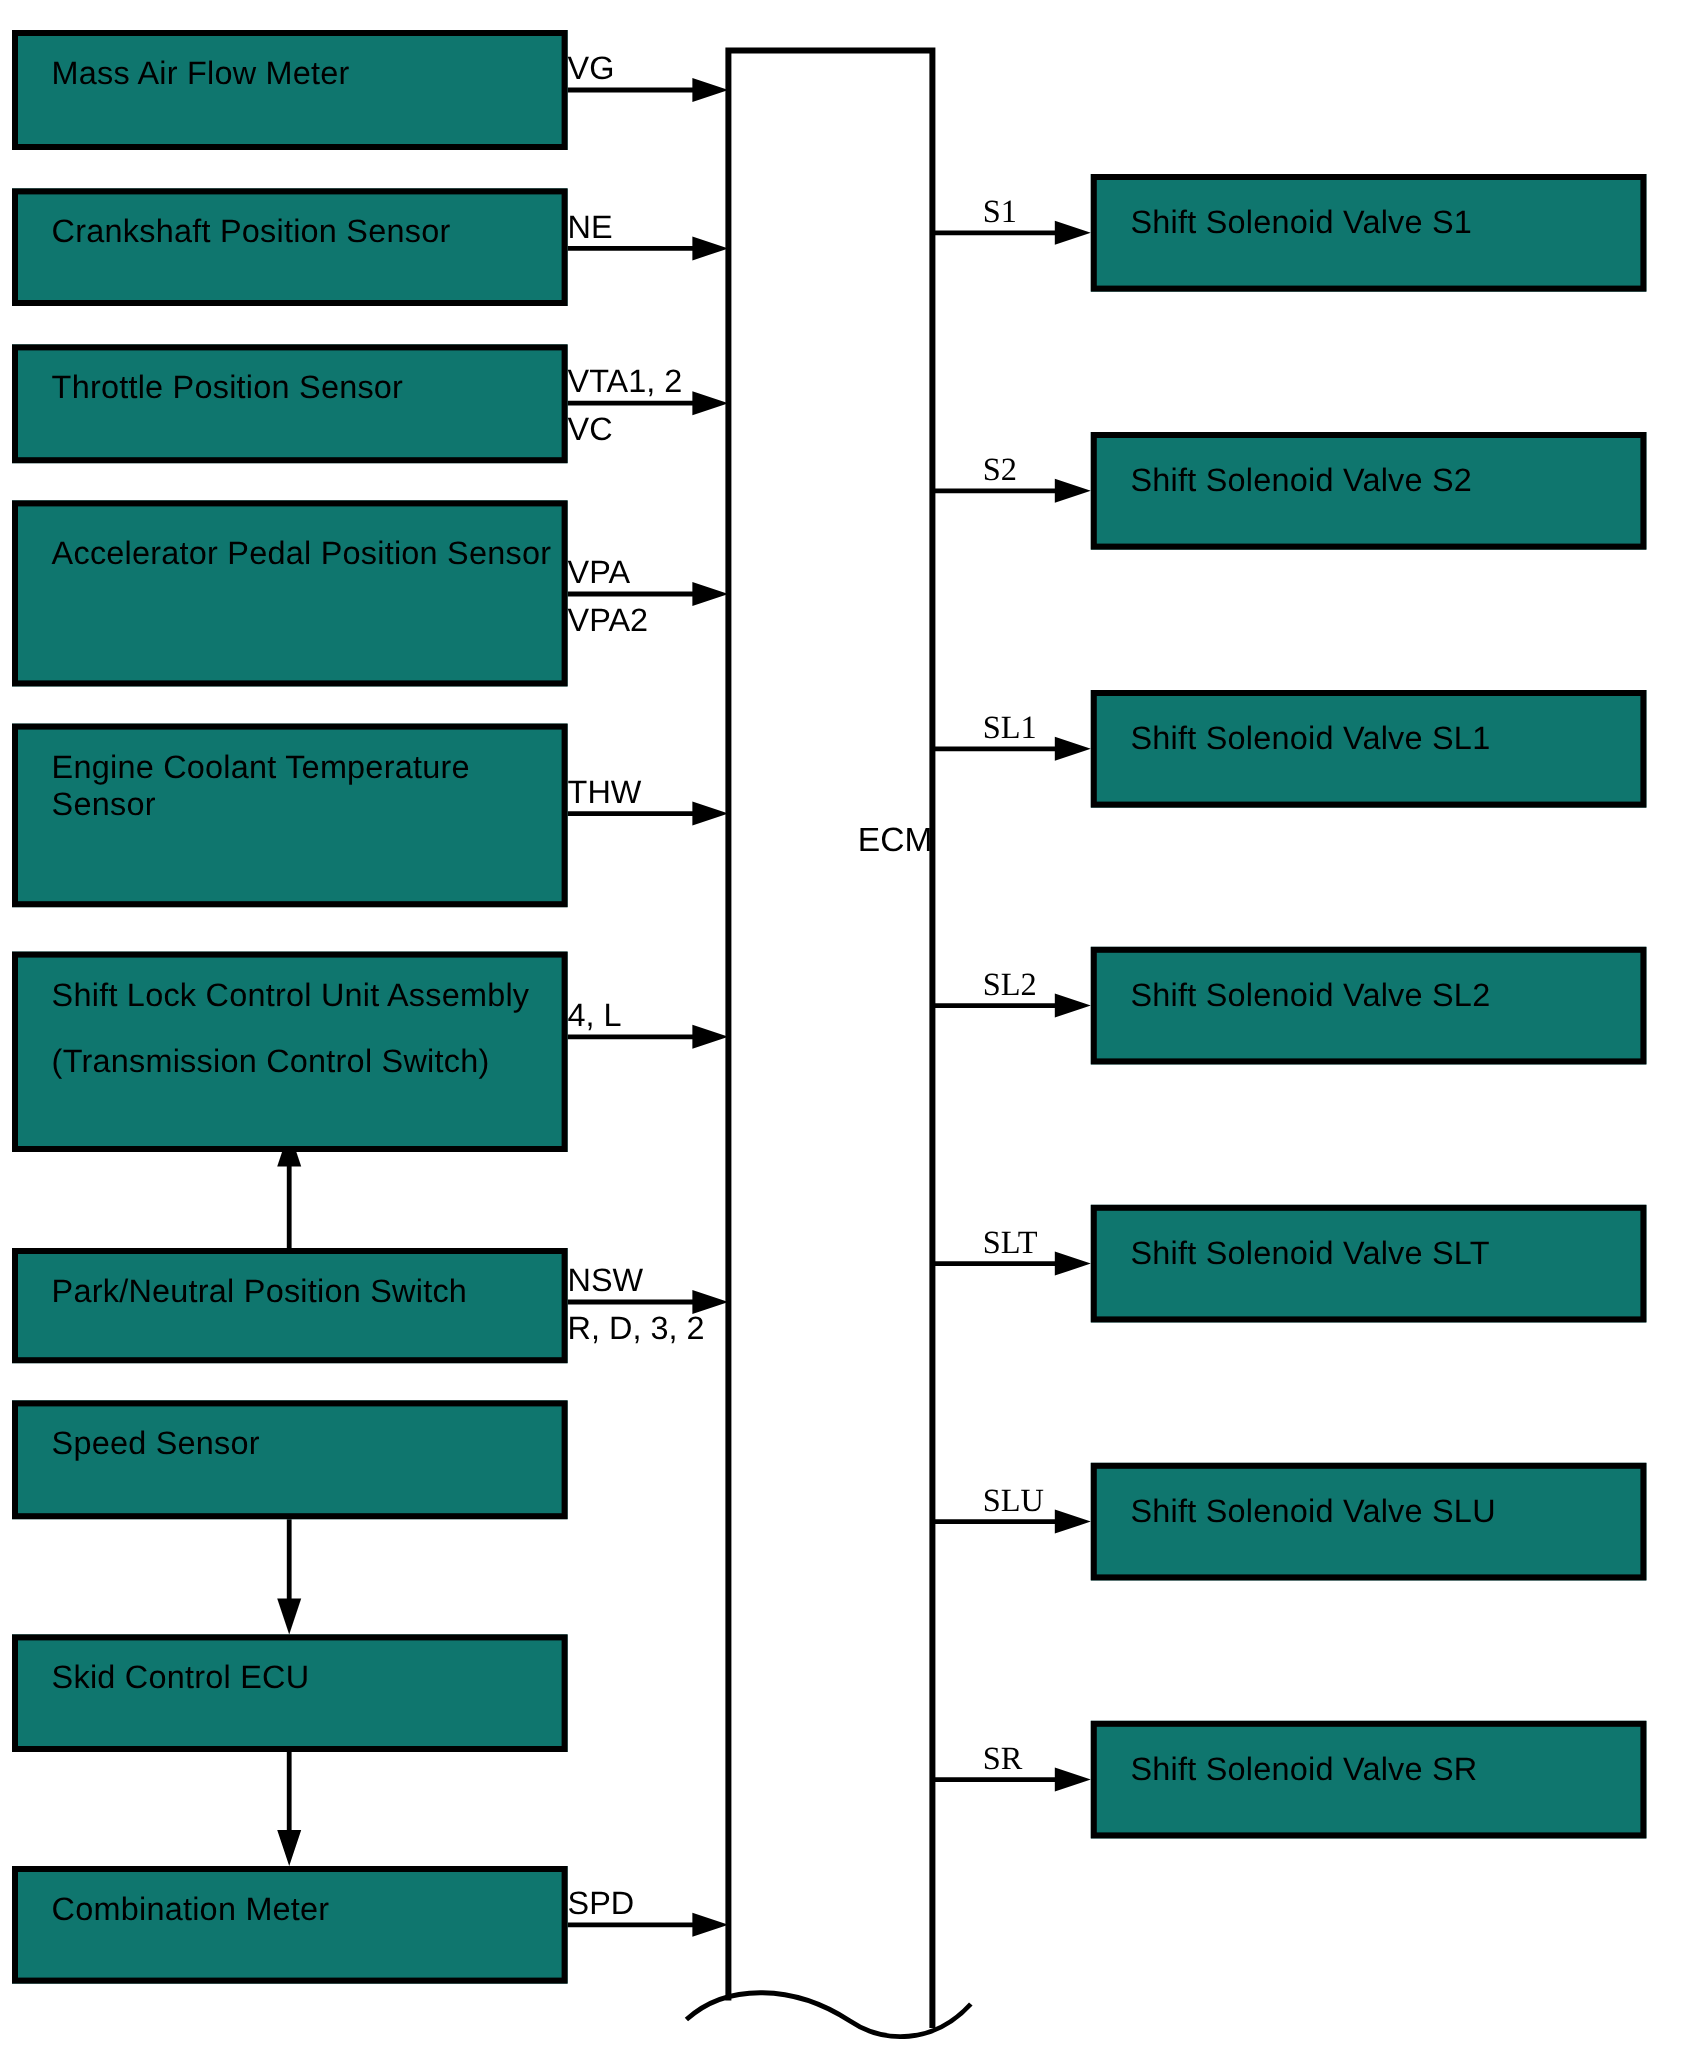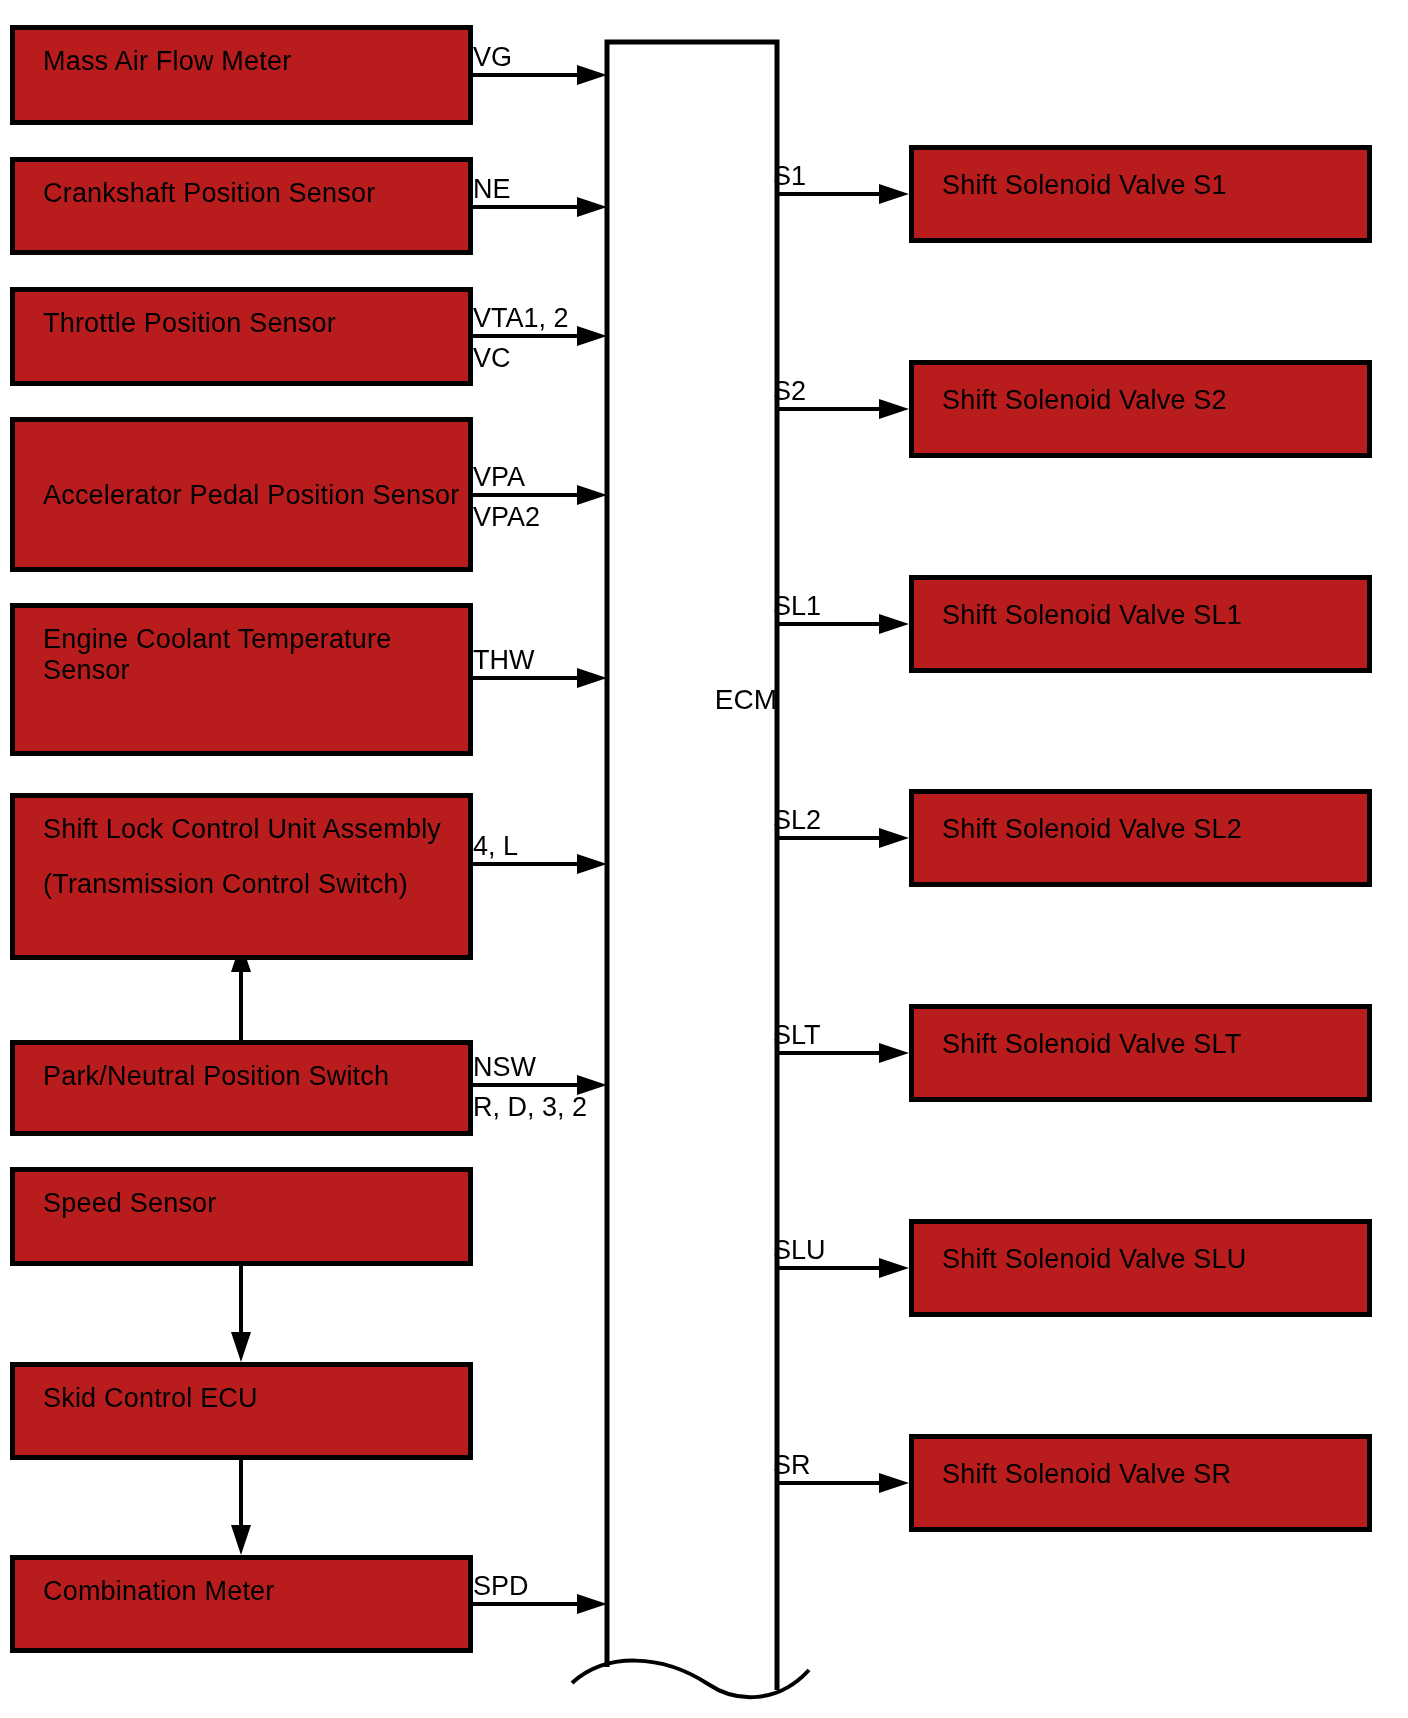--- a/index.html
+++ b/index.html
@@ -9,40 +9,40 @@
     background:#ffffff;
     font-family:"Liberation Sans", sans-serif;
     color:#000;
     overflow:hidden;
   }
   .wires{position:absolute;left:0;top:0;}
   .box{
     position:absolute;
     box-sizing:border-box;
     border:5px solid #000;
-    background:#b91c1c;
+    background:#0f766e;
     padding:16px 10px 0 28px;
   }
   .box.left{left:10px;width:463px;}
   .box.right{left:909px;width:463px;height:98px;padding-top:20px;}
   .bl{
     font-size:27px;
     line-height:31px;
     white-space:nowrap;
     letter-spacing:0.2px;
   }
   .bl.spaced{margin-top:24px;}
   .sig{
     position:absolute;
     font-size:27px;
     line-height:30px;
     white-space:nowrap;
   }
   .sig.lcol{left:473px;width:134px;}
-  .sig.rcol{left:773px;width:120px;}
+  .sig.rcol{left:819px;width:120px;font-family:Liberation Serif, serif;}
   .ecm-label{
     position:absolute;
     left:607px;top:684px;width:170px;
     text-align:right;
     font-size:28px;line-height:32px;
   }
 </style>
 </head>
 <body>
 
@@ -134,21 +134,21 @@
 
   <div class="box left" style="top:25px;height:100px">
     <div class="bl">Mass Air Flow Meter</div>
   </div>
   <div class="box left" style="top:157px;height:98px">
     <div class="bl">Crankshaft Position Sensor</div>
   </div>
   <div class="box left" style="top:287px;height:99px">
     <div class="bl">Throttle Position Sensor</div>
   </div>
-  <div class="box left" style="top:417px;height:155px;padding-top:58px">
+  <div class="box left" style="top:417px;height:155px;padding-top:24px">
     <div class="bl">Accelerator Pedal Position Sensor</div>
   </div>
   <div class="box left" style="top:603px;height:153px">
     <div class="bl">Engine Coolant Temperature</div>
     <div class="bl">Sensor</div>
   </div>
   <div class="box left" style="top:793px;height:167px">
     <div class="bl">Shift Lock Control Unit Assembly</div>
     <div class="bl spaced">(Transmission Control Switch)</div>
   </div>

